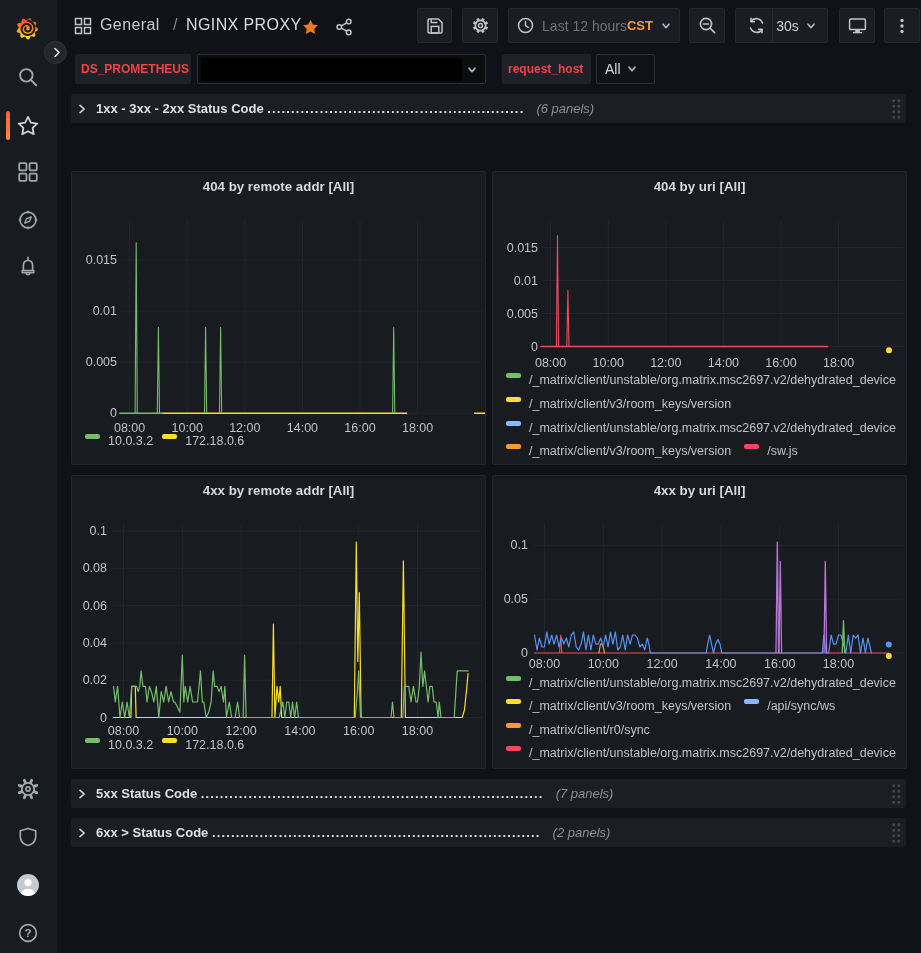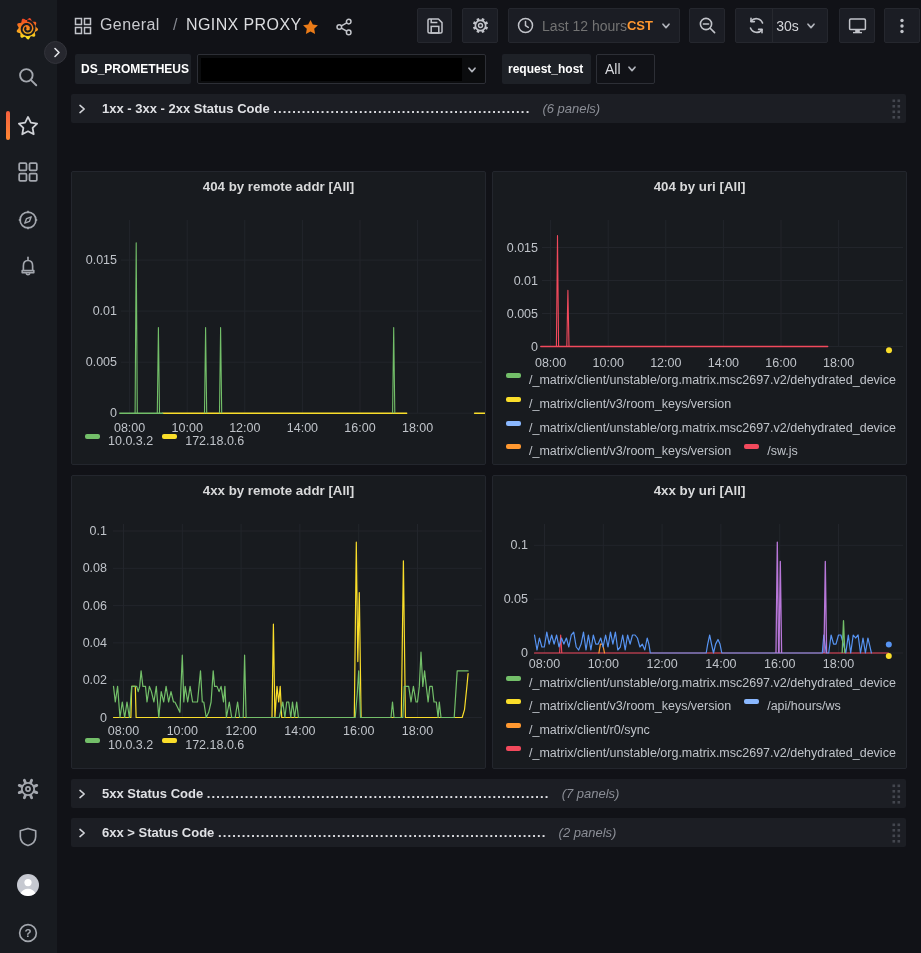--- a/index.html
+++ b/index.html
@@ -3,26 +3,26 @@
 * { margin:0; padding:0; box-sizing:border-box; }
 html,body { width:921px; height:953px; background:#111217; font-family:"Liberation Sans",sans-serif; overflow:hidden; }
 #side { position:absolute; left:0; top:0; width:57px; height:953px; background:#181b20; }
 .sic { position:absolute; left:17px; width:22px; height:22px; }
 .sic svg { width:100%; height:100%; }
 #expand { position:absolute; left:44px; top:41px; width:23px; height:23px; border-radius:50%; background:#26272e; border:1px solid #33343b; z-index:5; }
 #navbar { position:absolute; left:58px; top:0; width:863px; height:52px; background:#111217; }
 .crumbtxt { position:absolute; top:16px; font-size:16px; color:#d0d1d6; white-space:nowrap; }
 .btn { position:absolute; top:8px; height:35px; background:#1b1d24; border:1px solid #25272e; border-radius:2px; display:flex; align-items:center; justify-content:center; }
 #subbar { position:absolute; left:58px; top:52px; width:863px; height:40px; background:#111217; }
-.vlabel { position:absolute; top:2px; height:30px; background:#1e2127; border-radius:2px; color:#ffffff; font-size:12px; font-weight:bold; display:flex; align-items:center; padding-left:6px; }
+.vlabel { position:absolute; top:2px; height:30px; background:#1e2127; border-radius:2px; color:#ef4444; font-size:12px; font-weight:bold; display:flex; align-items:center; padding-left:6px; }
 #dash { position:absolute; left:58px; top:92px; width:863px; height:861px; background:#111217; }
 .rowh { position:absolute; left:13px; width:835px; height:29px; display:flex; align-items:center; }
 .rowbg { background:#1c1e24; border-radius:2px; }
 .rchev { margin-left:5px; width:12px; height:12px; display:flex; }
-.rtitle { margin-left:14px; font-size:13px; font-weight:bold; color:#dfe0e4; white-space:nowrap; }
+.rtitle { margin-left:8px; font-size:13px; font-weight:bold; color:#dfe0e4; white-space:nowrap; }
 .rdots { letter-spacing:1.15px; }
 .rcount { margin-left:12px; font-size:13px; font-style:italic; color:#8b8e96; white-space:nowrap; }
 .rhandle { position:absolute; right:5px; top:5px; }
 .panel { position:absolute; width:415px; height:294px; background:#181b1f; border:1px solid #23262d; border-radius:2px; overflow:hidden; }
 .ptitle { position:absolute; left:0; right:0; top:7px; text-align:center; font-size:13.3px; font-weight:bold; color:#d8d9da; }
 .panel svg { font-family:"Liberation Sans",sans-serif; }
 .lg { position:absolute; display:flex; overflow:hidden; white-space:nowrap; }
 .dash { width:15px; height:4.5px; border-radius:2px; flex:none; }
 .lt { font-size:12.5px; color:#bfc3c9; margin-left:8px; }
 </style></head><body>
@@ -423,21 +423,21 @@
         <circle cx="395.8" cy="180" r="3" fill="#FADE2A"></circle>
       </svg>
       <div class="lg" style="left:13px;top:200px;width:400px;height:23px">
         <span class="dash" style="background:#73BF69;"></span>
         <span class="lt">/_matrix/client/unstable/org.matrix.msc2697.v2/dehydrated_device</span>
       </div>
       <div class="lg" style="left:13px;top:223px;width:400px;height:23px">
         <span class="dash" style="background:#FADE2A;"></span>
         <span class="lt">/_matrix/client/v3/room_keys/version</span>
         <span class="dash" style="background:#8AB8FF;margin-left:13px"></span>
-        <span class="lt">/api/hours/ws</span>
+        <span class="lt">/api/sync/ws</span>
       </div>
       <div class="lg" style="left:13px;top:247px;width:400px;height:23px">
         <span class="dash" style="background:#FF9830;"></span>
         <span class="lt">/_matrix/client/r0/sync</span>
       </div>
       <div class="lg" style="left:13px;top:270px;width:400px;height:23px">
         <span class="dash" style="background:#F2495C;"></span>
         <span class="lt">/_matrix/client/unstable/org.matrix.msc2697.v2/dehydrated_device</span>
       </div>
     </div>

